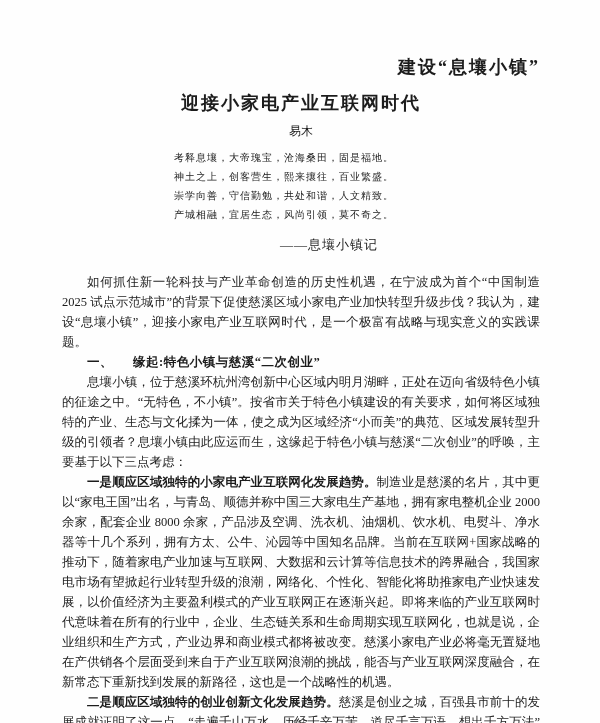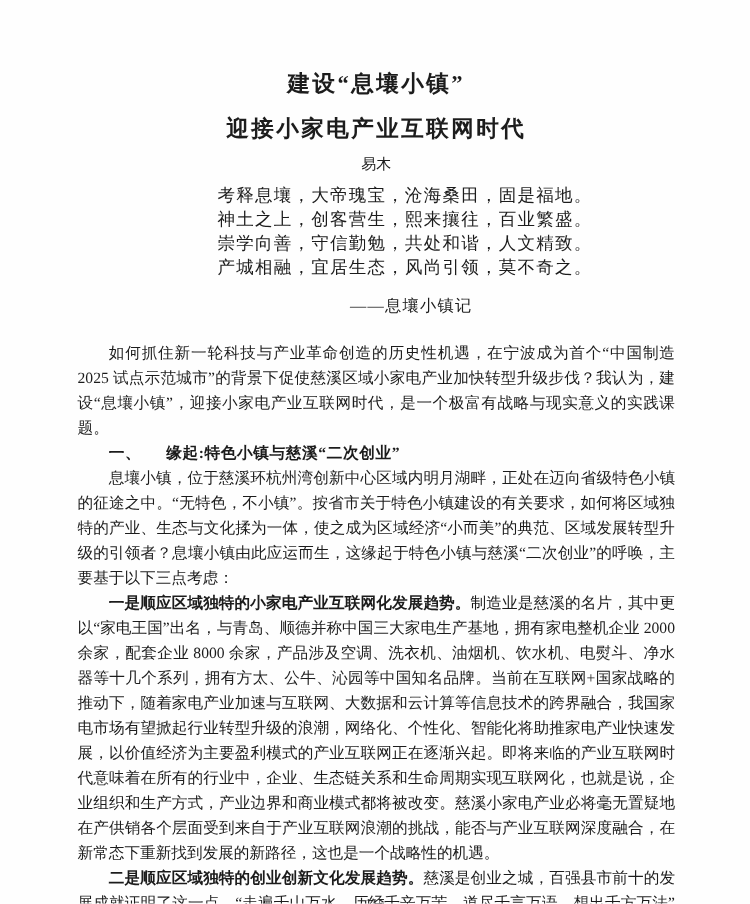--- a/index.html
+++ b/index.html
@@ -17,21 +17,21 @@
     overflow: hidden;
     box-sizing: border-box;
   }
   .content {
     position: absolute;
     left: 62px;
     top: 48px;
     width: 478px;
   }
   .title {
-    text-align: center;
+    text-align: right;
     font-size: 18px;
     font-weight: bold;
     letter-spacing: 2px;
     line-height: 1.0;
     margin: 10px 0 0 0;
   }
   .subtitle {
     text-align: center;
     font-size: 18px;
     font-weight: bold;
@@ -40,21 +40,21 @@
     margin: 18px 0 4px 0;
   }
   .author {
     text-align: center;
     font-size: 12px;
     font-weight: normal;
     margin: 11px 0 0 0;
   }
   .poem {
     margin: 8px 0 0 112px;
-    font-size: 14px;
+    font-size: 10px;
     line-height: 19px;
     letter-spacing: 1px;
   }
   .poem-line {
     white-space: nowrap;
   }
   .attribution {
     margin: 12px 0 0 218px;
     font-size: 13px;
     letter-spacing: 1px;

